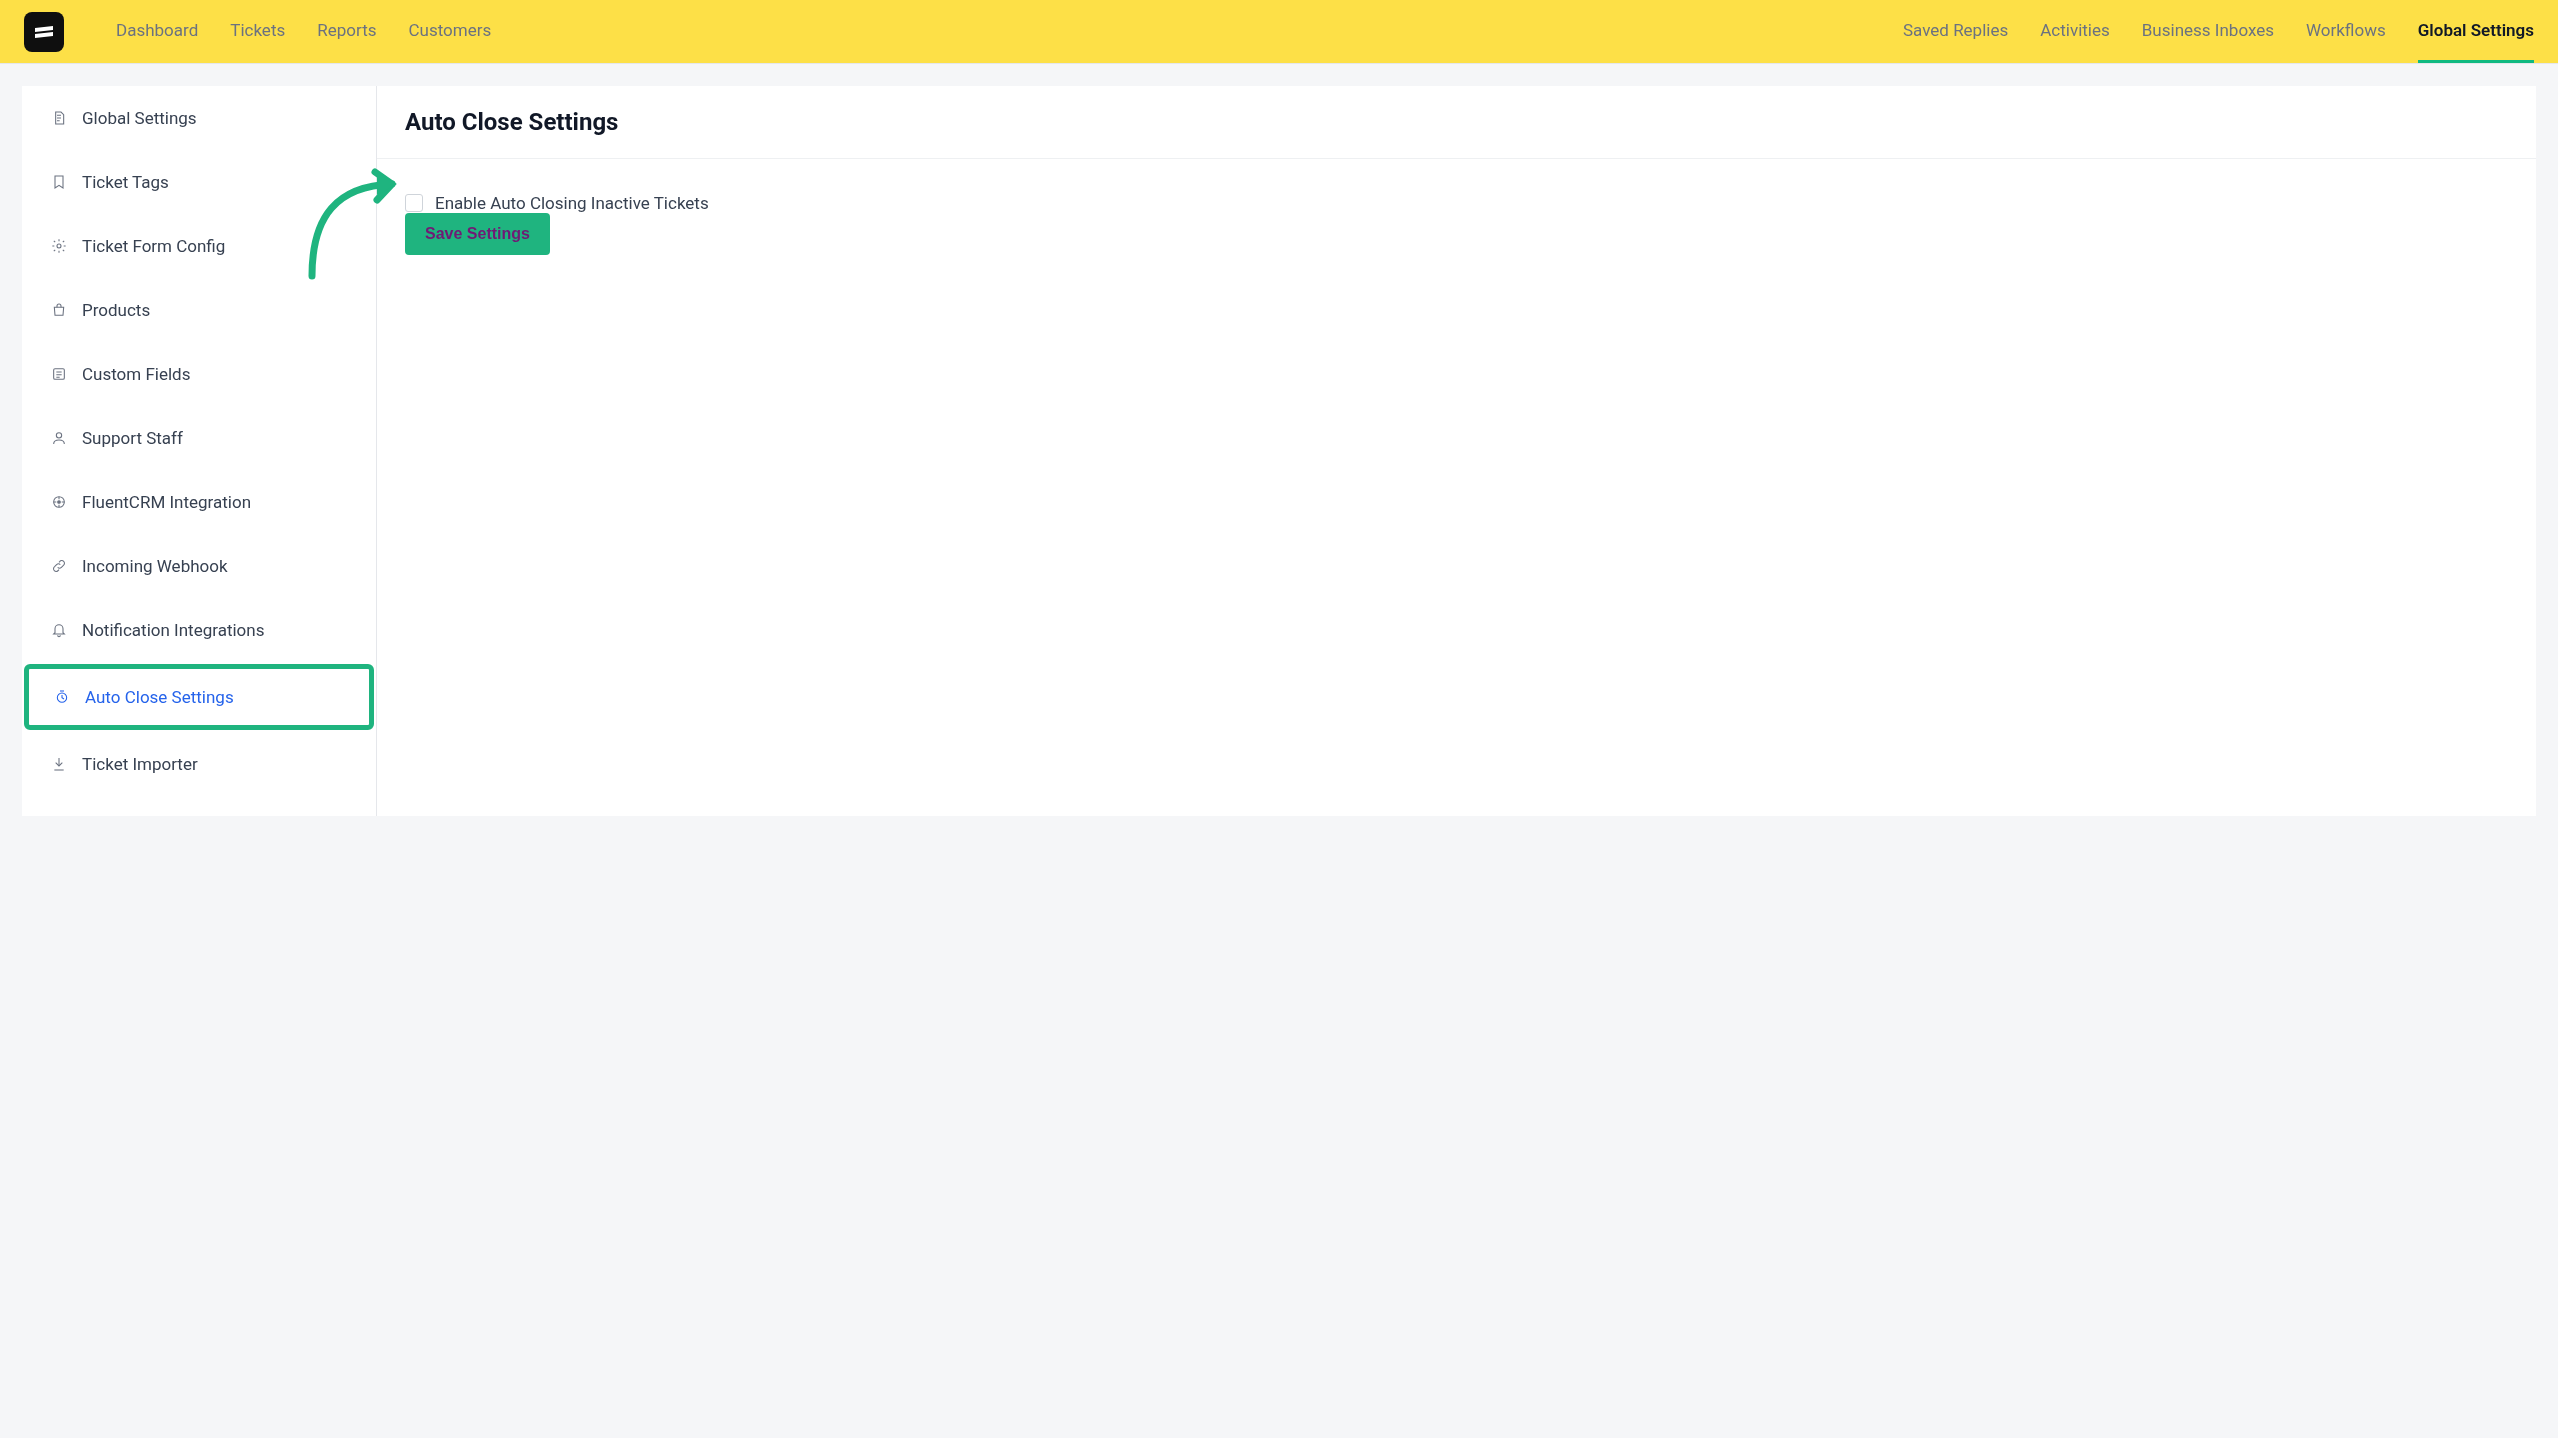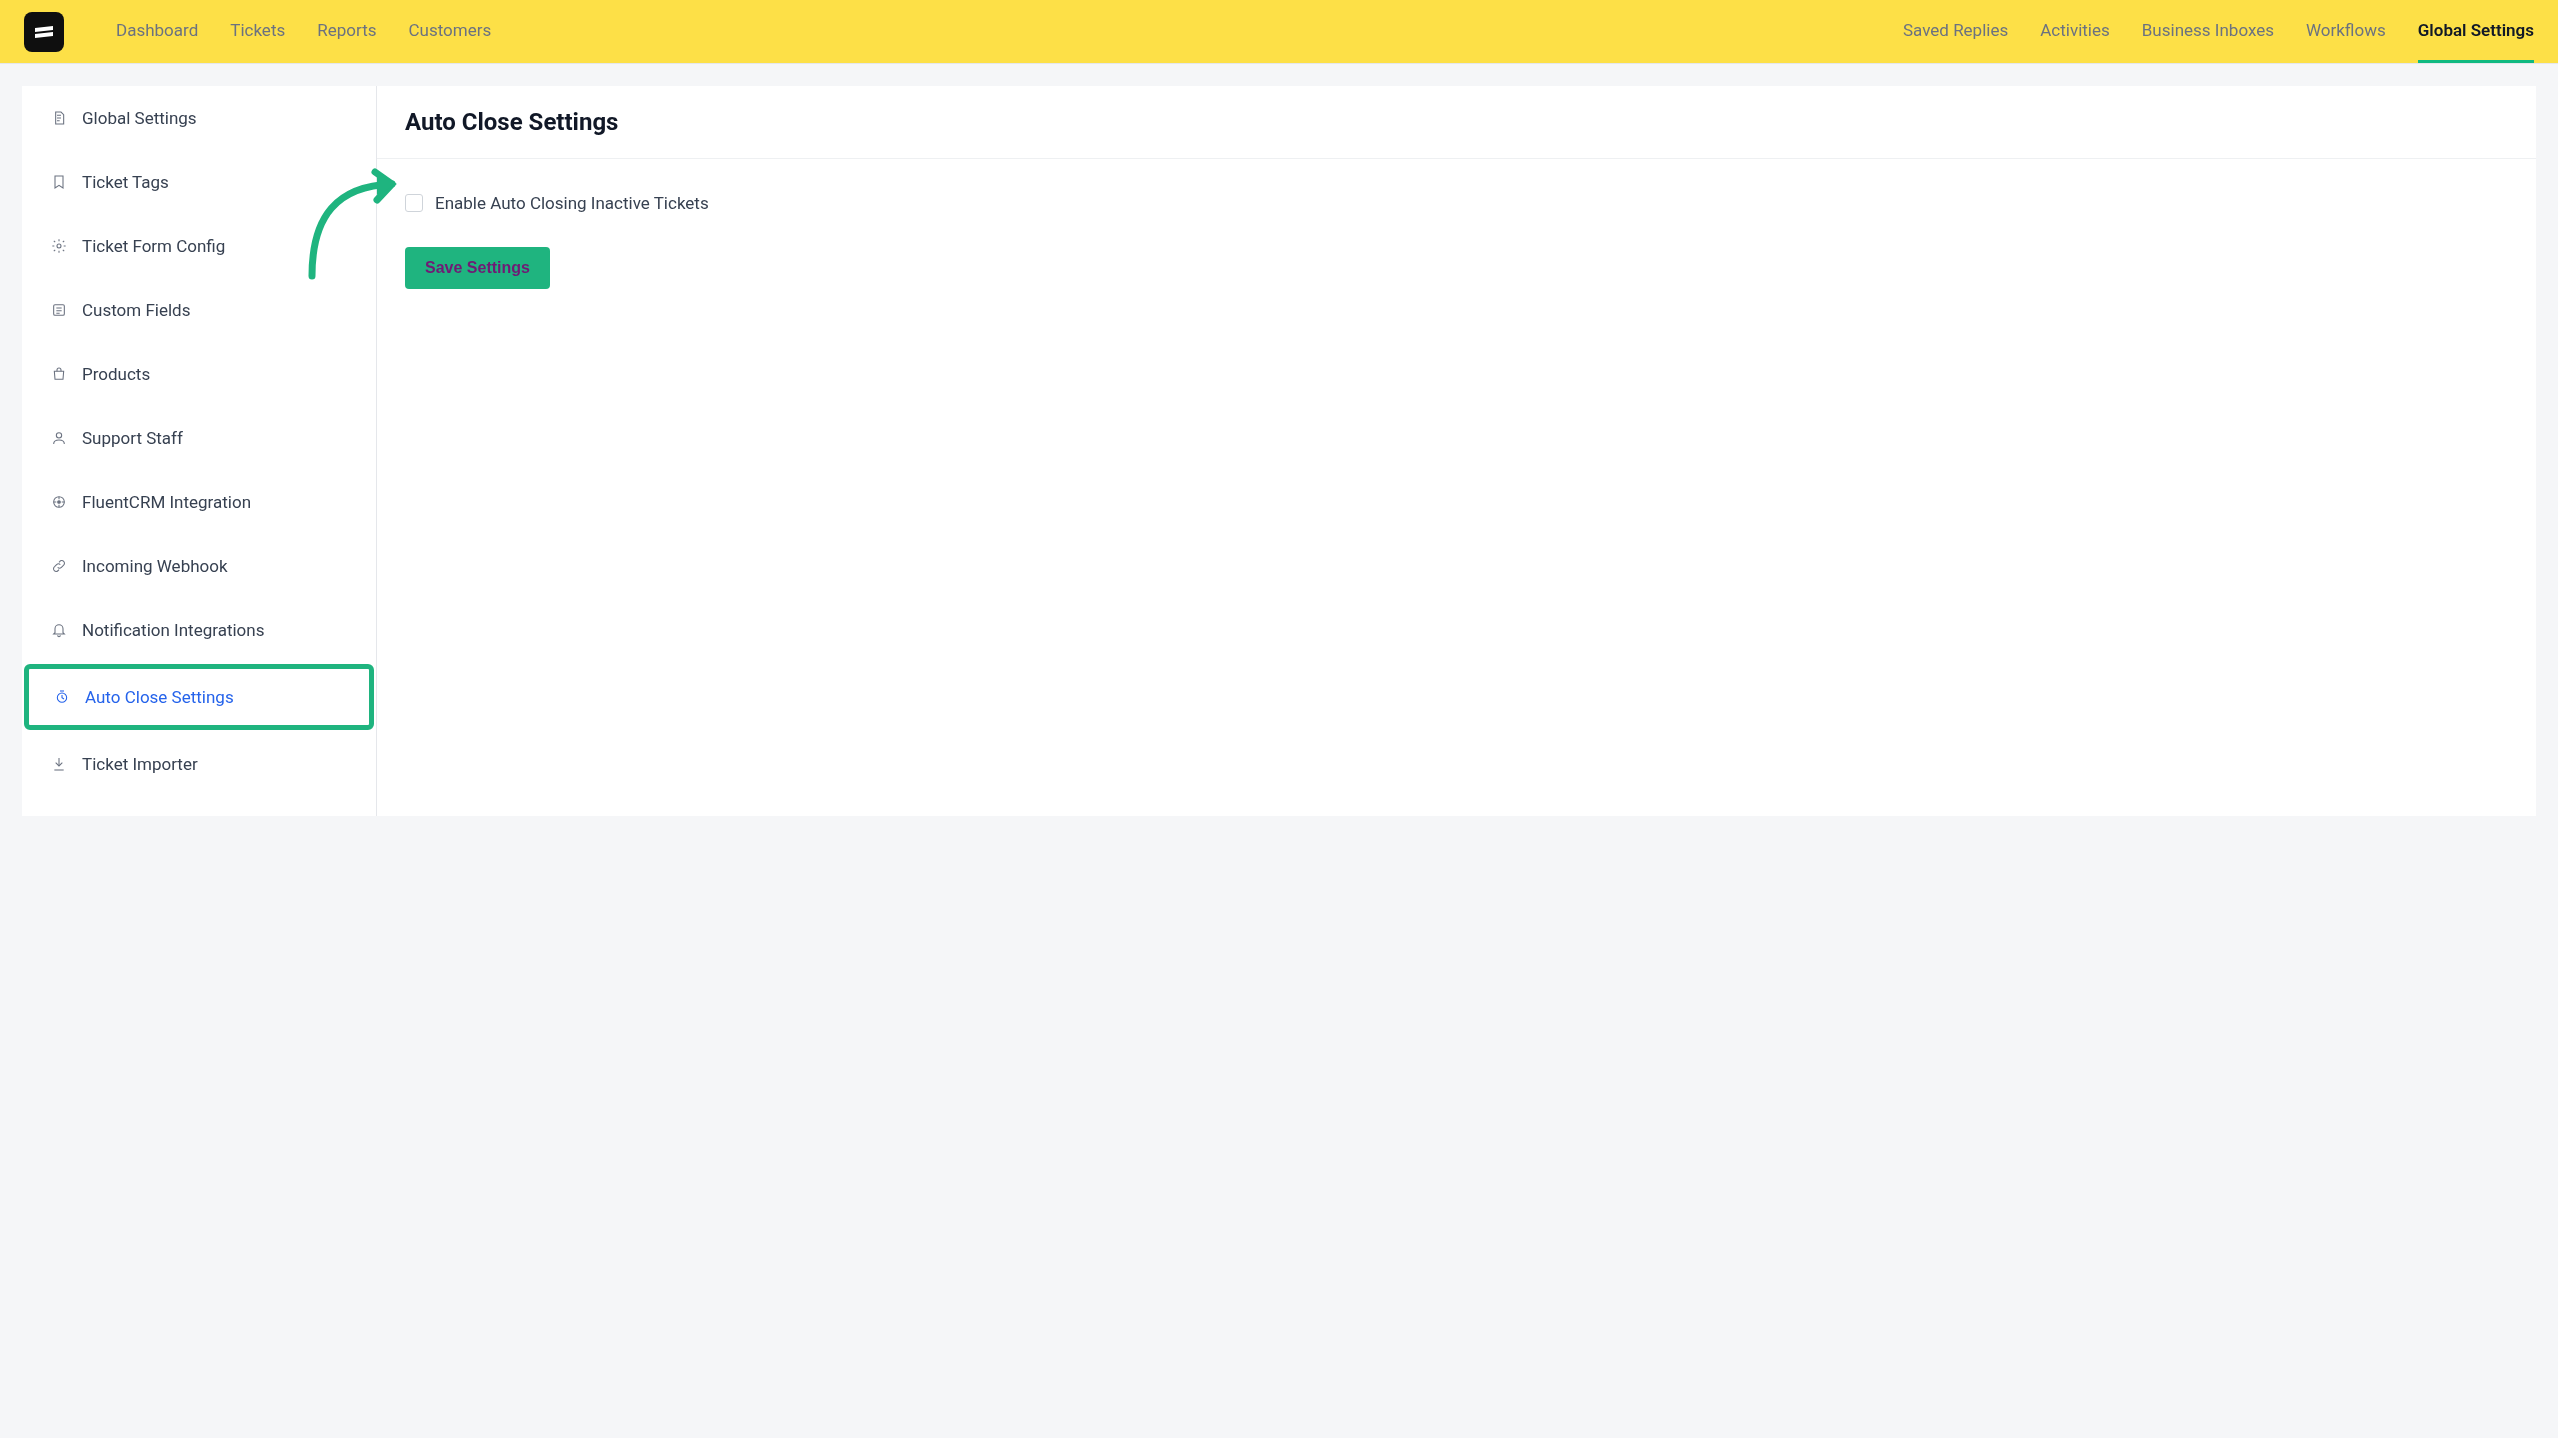--- a/index.html
+++ b/index.html
@@ -106,21 +106,20 @@
       font-weight: 700;
       color: #111827;
     }
     .main-body {
       padding: 34px 28px;
     }
     .checkbox-row {
       display: flex;
       align-items: center;
       gap: 12px;
-      margin-bottom: 34px;
     }
     .checkbox {
       width: 18px;
       height: 18px;
       border: 1px solid #cfd4da;
       border-radius: 3px;
       background: #fff;
       cursor: pointer;
     }
     .checkbox-label {
@@ -201,35 +200,35 @@
             <circle cx="12" cy="12" r="3"></circle>
             <path d="M12 2v3M12 19v3M4.2 4.2l2.1 2.1M17.7 17.7l2.1 2.1M2 12h3M19 12h3M4.2 19.8l2.1-2.1M17.7 6.3l2.1-2.1"></path>
           </svg>
       </span>
       <span>Ticket Form Config</span>
     </div>
 
     <div class="sidebar-item">
       <span class="icon-slot">
         <svg class="icon" viewBox="0 0 24 24">
+            <path d="M5 8h14l-1 12H6z"></path>
+            <path d="M9 8V6a3 3 0 0 1 6 0v2"></path>
+          </svg>
+      </span>
+      <span>Products</span>
+    </div>
+
+    <div class="sidebar-item">
+      <span class="icon-slot">
+        <svg class="icon" viewBox="0 0 24 24">
             <rect x="4" y="4" width="16" height="16" rx="2"></rect>
             <path d="M8 9h8M8 13h8M8 17h5"></path>
           </svg>
       </span>
       <span>Custom Fields</span>
-    </div>
-
-    <div class="sidebar-item">
-      <span class="icon-slot">
-        <svg class="icon" viewBox="0 0 24 24">
-            <path d="M5 8h14l-1 12H6z"></path>
-            <path d="M9 8V6a3 3 0 0 1 6 0v2"></path>
-          </svg>
-      </span>
-      <span>Products</span>
     </div>
 
     <div class="sidebar-item">
       <span class="icon-slot">
         <svg class="icon" viewBox="0 0 24 24">
             <circle cx="12" cy="8" r="4"></circle>
             <path d="M4 21c0-4 4-6 8-6s8 2 8 6"></path>
           </svg>
       </span>
       <span>Support Staff</span>

